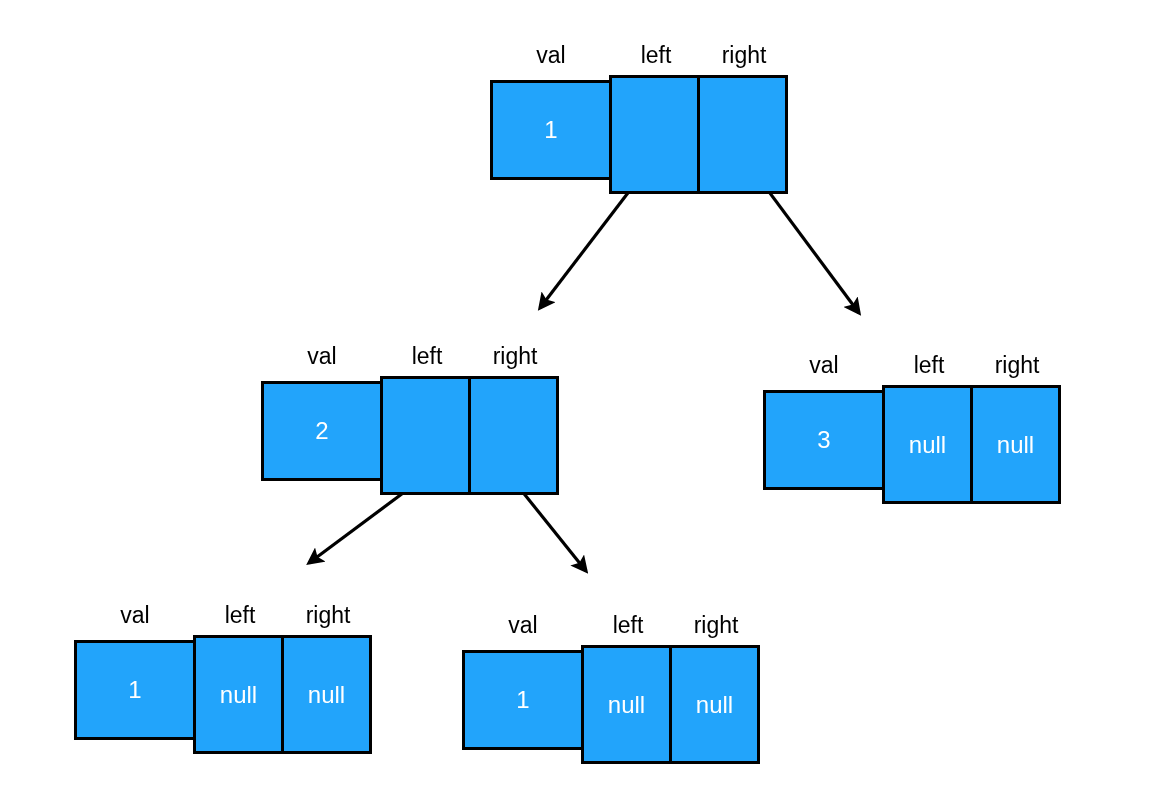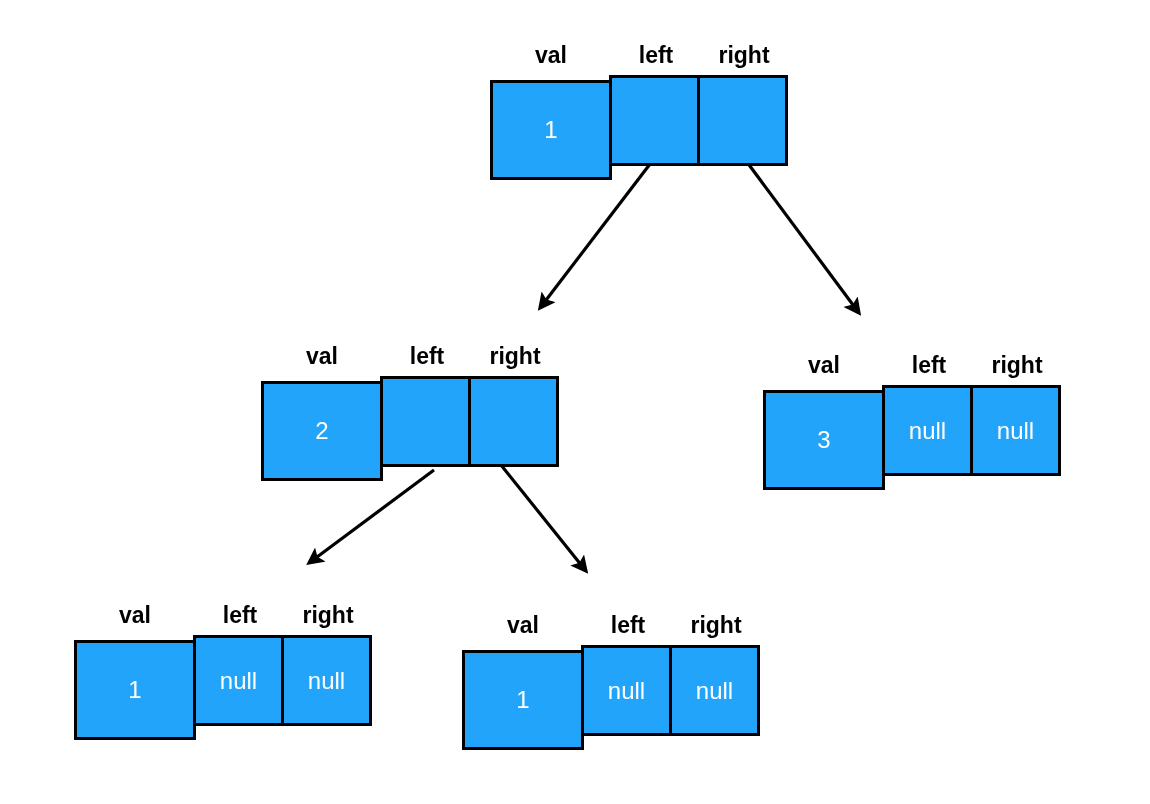--- a/index.html
+++ b/index.html
@@ -23,21 +23,21 @@
   .node-headers {
     position: absolute;
     left: 0;
     top: 0;
     height: 30px;
     display: flex;
     align-items: flex-end;
   }
   .node-header {
     font-size: 23px;
-    font-weight: bold;
+    font-weight: normal;
     color: #000000;
     text-align: center;
     line-height: 1;
     white-space: nowrap;
   }
   .node-cells {
     position: absolute;
     left: 0;
     top: 38px;
     display: flex;
@@ -54,21 +54,21 @@
     font-size: 24px;
     font-weight: 400;
     line-height: 1;
     position: relative;
   }
   .cell-val {
     height: 100px;
     margin-top: 5px;
   }
   .cell-ptr {
-    height: 91px;
+    height: 119px;
     margin-left: -3px;
   }
 
   
   #arrows {
     position: absolute;
     left: 0;
     top: 0;
     width: 1150px;
     height: 804px;

